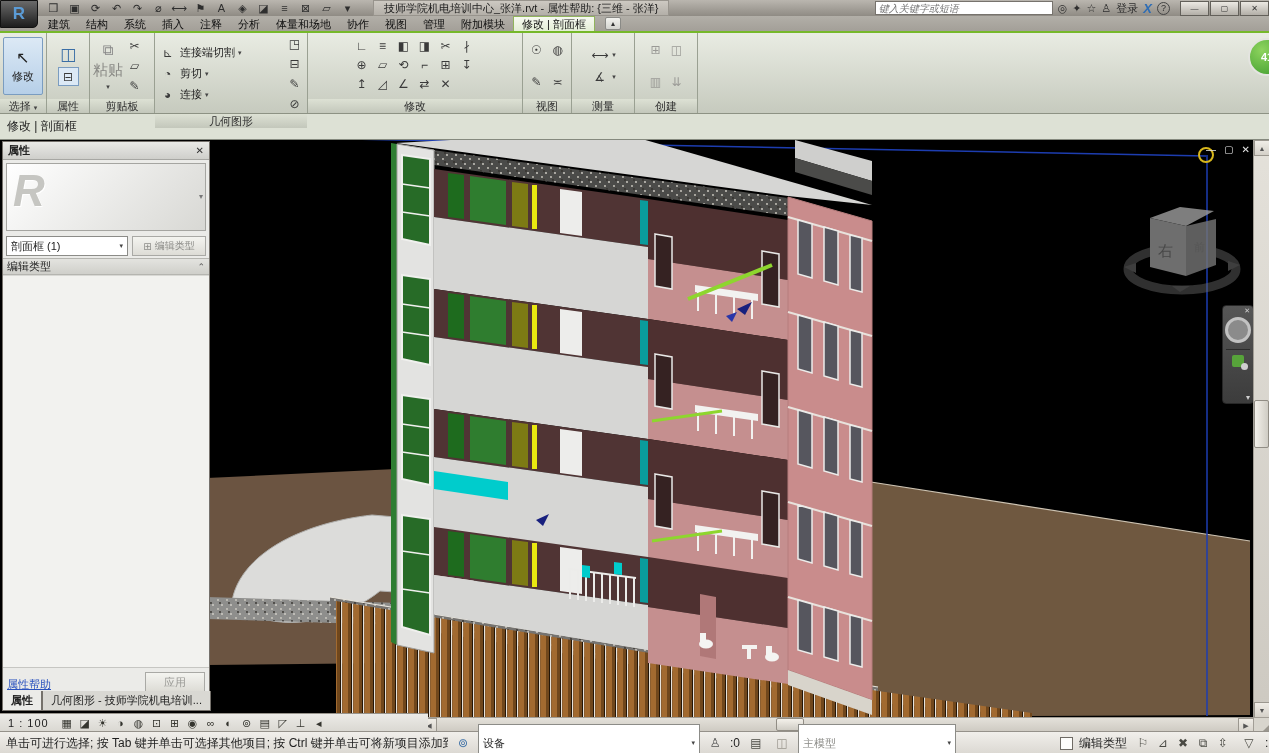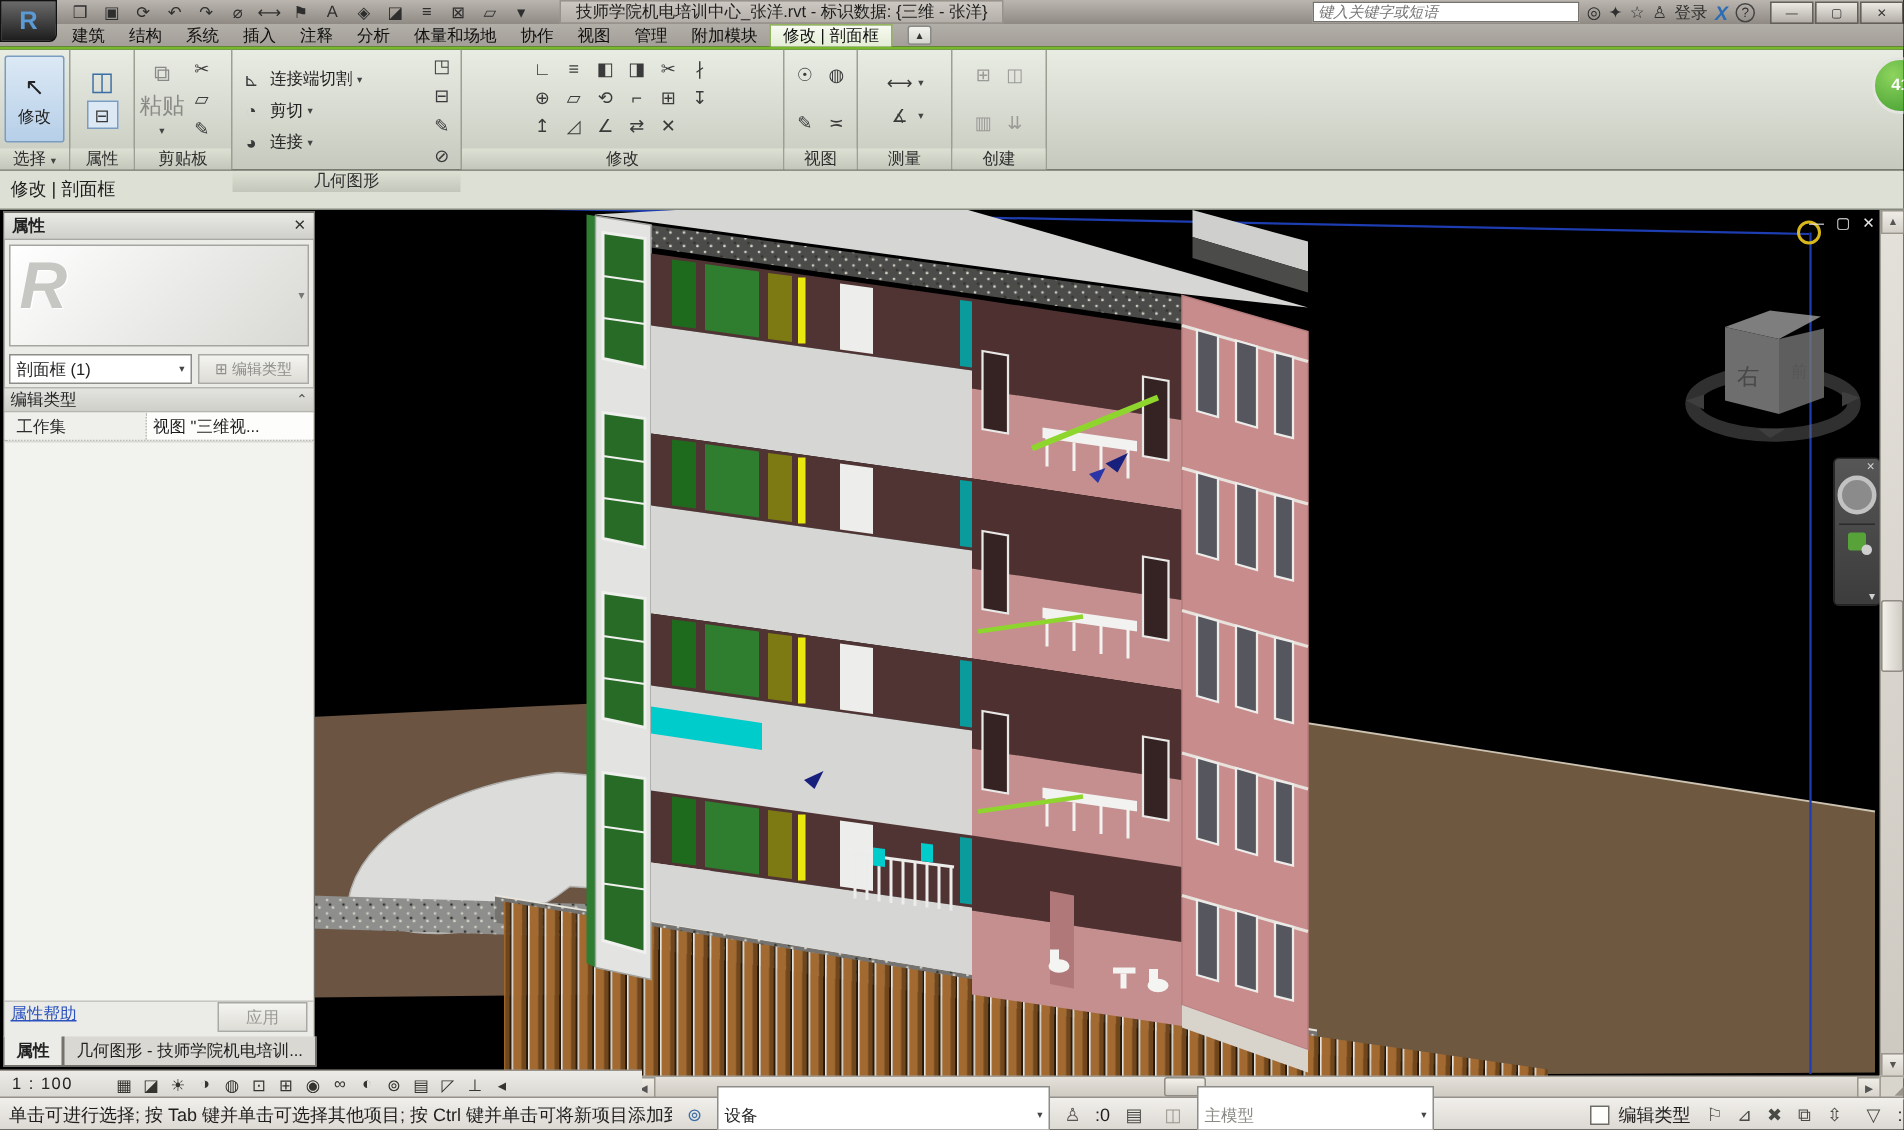--- a/index.html
+++ b/index.html
@@ -75,21 +75,21 @@
   #vthumb{left:1254px;top:400px;width:13px;height:46px;background:linear-gradient(90deg,#f4f1eb,#cfccc4);
           border:1px solid #918d85;border-radius:2px;z-index:13}
   #hscroll{left:420px;top:717px;width:833px;height:14px}
   #hthumb{left:776px;top:718px;width:26px;height:11px;background:linear-gradient(#f4f1eb,#cfccc4);
           border:1px solid #918d85;border-radius:2px;z-index:13}
   #corner{left:1253px;top:717px;width:16px;height:14px;background:#d8d5cd;border:1px solid #a29e96;z-index:12;
           color:#9a968e;font-size:9px;display:flex;align-items:flex-end;justify-content:flex-end}
   
   #vcb{left:0;top:713px;width:420px;height:18px;background:linear-gradient(#ecebe7,#d9d7d1);
        border-top:1px solid #97938b;display:flex;align-items:center;gap:1px;padding-left:8px;z-index:14}
-  #vcb .scale{font-size:11px;margin-right:24px;letter-spacing:1px}
+  #vcb .scale{font-size:11px;margin-right:8px;letter-spacing:1px}
   .vic{width:18px;height:15px;display:flex;align-items:center;justify-content:center;font-size:11px;color:#35352f}
   
   #palette{left:2px;top:141px;width:206px;height:550px;background:#ebebe8;border:1px solid #75716b;
            z-index:20;display:flex;flex-direction:column}
   #palhead{height:17px;background:linear-gradient(#e9e9e6,#cfcfcb);border-bottom:1px solid #a7a7a3;
            display:flex;align-items:center;padding:0 5px;font-size:11px;font-weight:bold;color:#222}
   #palhead .x{margin-left:auto;font-size:10px;color:#333;font-weight:normal}
   #preview{margin:3px;height:66px;background:linear-gradient(135deg,#ffffff,#d8d8d4);border:1px solid #a5a5a1;
            position:relative}
   #ghostlogo{position:absolute;left:6px;top:2px;font-size:44px;font-style:italic;font-weight:bold;
@@ -100,21 +100,21 @@
            font-size:11px;padding:0 4px;justify-content:space-between}
   #edittype{width:72px;height:18px;border:1px solid #a9a9a5;background:linear-gradient(#f4f4f0,#dddcd6);
             color:#8e8e8a;font-size:10px;display:flex;align-items:center;justify-content:center;gap:3px}
   #idhead{height:15px;background:linear-gradient(#e3e3df,#cfcfca);border-top:1px solid #b5b5b0;
           border-bottom:1px solid #b5b5b0;display:flex;align-items:center;padding:0 4px;font-size:11px;color:#222}
   #idhead .col{margin-left:auto;font-size:9px;color:#555}
   .prow{display:grid;grid-template-columns:95px 1fr;height:18px;border-bottom:1px dotted #bcbcb7;font-size:11px}
   .prow .pn{padding:2px 0 0 8px;color:#2c2c2c;border-right:1px dotted #bcbcb7;background:#efefec;white-space:nowrap}
   .prow .pv{padding:2px 0 0 4px;background:#fdfdfb;color:#1c1c1c;white-space:nowrap;overflow:hidden}
   #palfill{flex:1;background:#f2f2ef;border-top:1px solid #d8d8d4}
-  #palbottom{height:24px;display:flex;align-items:flex-start;padding:0 4px;background:#ebebe8;border-top:1px solid #c6c6c2}
+  #palbottom{height:24px;display:flex;align-items:flex-end;padding:0 4px;background:#ebebe8;border-top:1px solid #c6c6c2}
   #palhelp{color:#2a52be;text-decoration:underline;font-size:11px}
   #applybtn{margin-left:auto;width:58px;height:18px;border:1px solid #a9a9a5;background:linear-gradient(#f4f4f0,#dddcd6);
             color:#9a9a96;font-size:11px;display:flex;align-items:center;justify-content:center}
   #paltabs{left:2px;top:691px;height:20px;display:flex;z-index:20;align-items:stretch}
   .paltab{border:1px solid #75716b;border-top:none;background:#d9d8d3;font-size:11px;display:flex;
           align-items:center;padding:0 8px;white-space:nowrap;color:#222}
   .paltab.active{background:#ebebe8;font-weight:bold}
   
   #statusbar{left:0;top:731px;width:1269px;height:22px;background:linear-gradient(#f1efeb,#dbd8d2);
              border-top:1px solid #95918a;display:flex;align-items:center;padding:0 6px;gap:6px;z-index:30;
@@ -143,21 +143,21 @@
       <span class="qic">⟷</span>
       <span class="qic">⚑</span>
       <span class="qic">A</span>
       <span class="qic">◈</span>
       <span class="qic">◪</span>
       <span class="qic">≡</span>
       <span class="qic">⊠</span>
       <span class="qic">▱</span>
       <span class="qic">▾</span>
     </div>
-  <div id="titlechip">技师学院机电培训中心_张洋.rvt - 标识数据: {三维 - 张洋}</div>
+  <div id="titlechip">技师学院机电培训中心_张洋.rvt - 属性帮助: {三维 - 张洋}</div>
   <div id="infocenter">
     <input id="searchbox" placeholder="键入关键字或短语" style="">
     <span class="tic">◎</span>
     <span class="tic">✦</span>
     <span class="tic">☆</span>
     <span class="tic">♙</span>
     <span class="tic">登录</span>
     <span class="tic" style="color:#2d6db5;font-weight:bold;font-style:italic;font-size:13px">X</span>
     <span class="tic" style="border:1px solid #444;border-radius:50%;width:11px;height:11px;justify-content:center;font-size:9px">?</span>
   </div>
@@ -606,24 +606,20 @@
     </div>
     <div id="edittype">
       <span>⊞</span>
       <span>编辑类型</span>
     </div>
   </div>
   <div id="idhead">
     <span>编辑类型</span>
     <span class="col">⌃</span>
   </div>
-  <div class="prow">
-    <span class="pn">工作集</span>
-    <span class="pv">视图 "三维视...</span>
-  </div>
   <div id="palfill"></div>
   <div id="palbottom">
     <a id="palhelp">属性帮助</a>
     <div id="applybtn">应用</div>
   </div>
 </div>
 <div class="abs" id="paltabs">
   <span class="paltab active">属性</span>
   <span class="paltab" style="max-width:166px;overflow:hidden">几何图形 - 技师学院机电培训...</span>
 </div>

